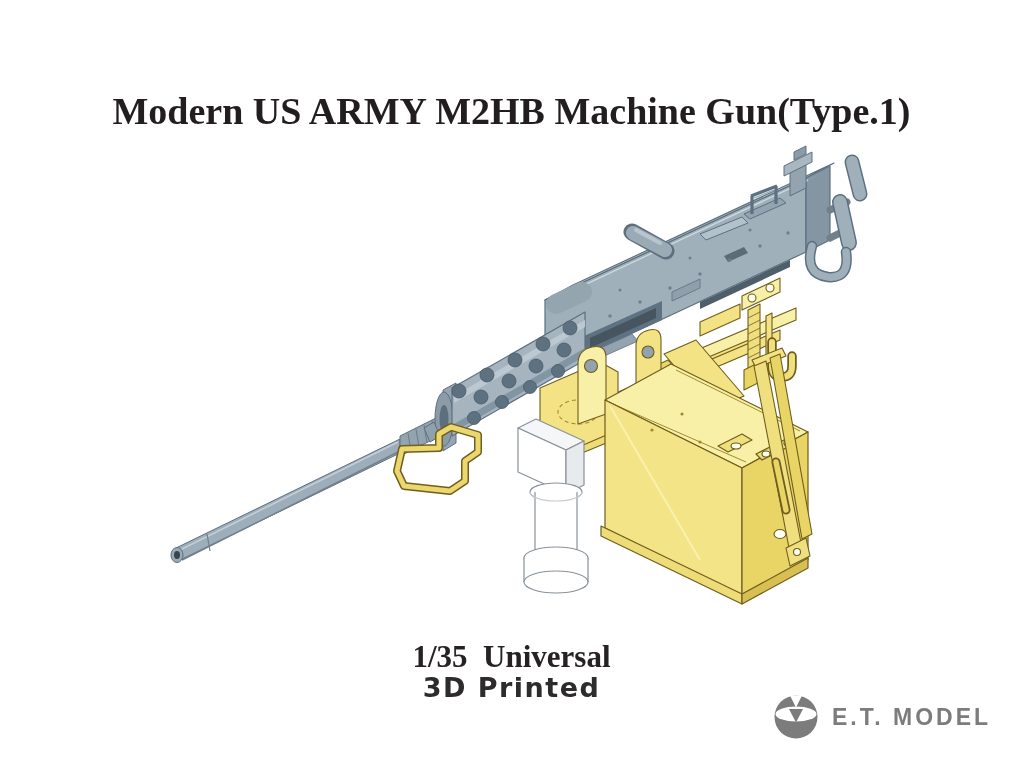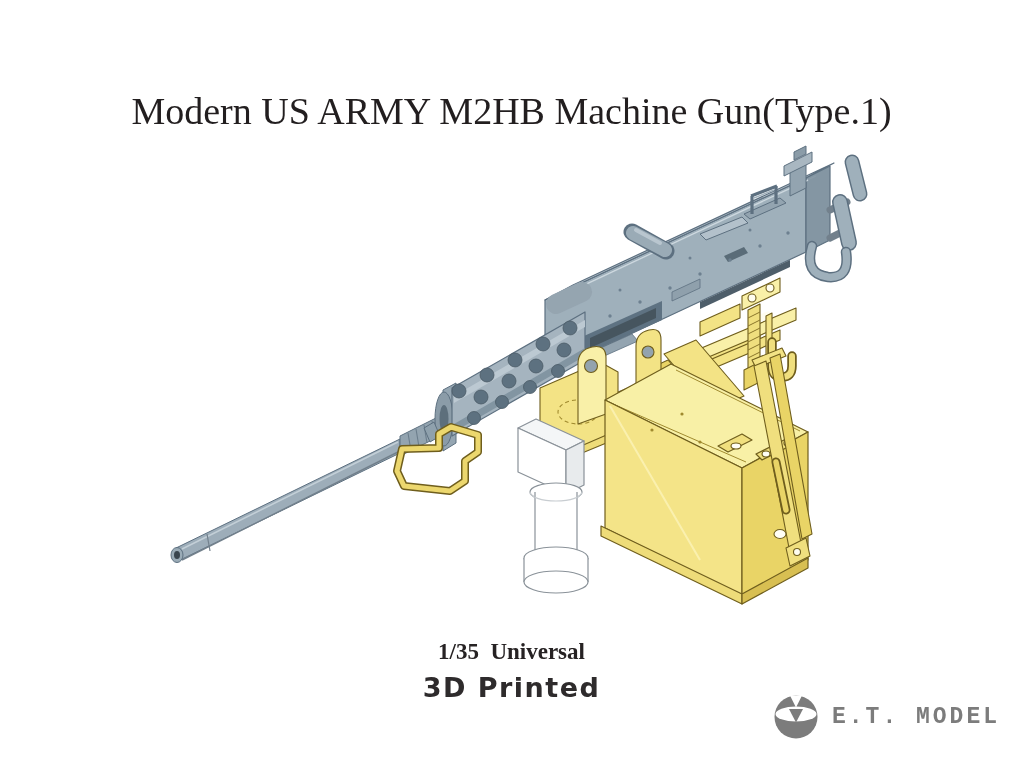--- a/index.html
+++ b/index.html
@@ -8,31 +8,31 @@
     width:1023px;height:768px;
     background:#ffffff;
     overflow:hidden;
     font-family:"Liberation Serif", serif;
   }
   .title{
     position:absolute;
     top:64px;left:0;width:1023px;
     text-align:center;
     font-size:38px;
-    font-weight:normal;
+    font-weight:bold;
     letter-spacing:0px;
     color:#221e1f;
     font-family:"Liberation Serif", serif;
   }
   .render-wrap{position:absolute;left:0;top:0;width:1023px;height:768px;}
   .scale-line{
     position:absolute;
     top:639px;left:0;width:1023px;
     text-align:center;
-    font-size:23px;
+    font-size:31px;
     font-weight:bold;
     color:#262223;
     white-space:pre;
     font-family:"Liberation Serif", serif;
   }
   .print-line{
     position:absolute;
     top:672px;left:0;width:1023px;
     text-align:center;
     font-size:27px;
@@ -42,21 +42,21 @@
     font-family:"DejaVu Sans", sans-serif;
   }
   .brand{
     position:absolute;
     left:773px;top:694px;
     display:flex;
     align-items:center;
     gap:13px;
   }
   .brand-name{
-    font-family:Liberation Mono, monospace;
+    font-family:Liberation Sans, sans-serif;
     font-weight:bold;
     font-size:23px;
     letter-spacing:3px;
     color:#7c7c7c;
     white-space:nowrap;
   }
 </style>
 </head>
 <body>
 

